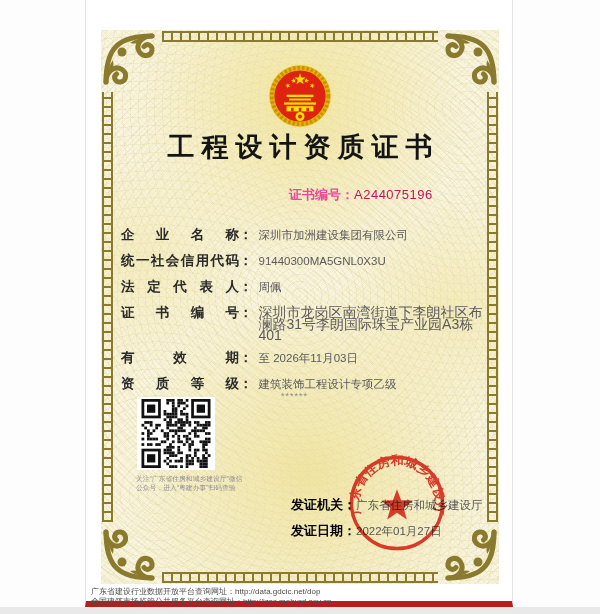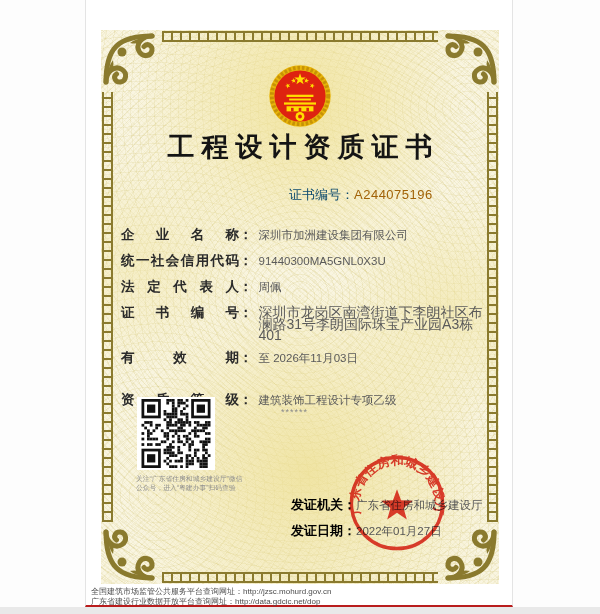--- a/index.html
+++ b/index.html
@@ -3,21 +3,21 @@
 <meta charset="utf-8">
 <style>
   * { margin:0; padding:0; box-sizing:border-box; }
   html,body { width:600px; height:614px; background:#ffffff; overflow:hidden;
               font-family:"Liberation Sans", sans-serif; }
   .canvas { position:relative; width:600px; height:614px; background:#fdfdfd; }
   .page {
     position:absolute; left:85px; top:0; width:428px; height:607px;
     background:#ffffff;
     border-left:1px solid #e4e4e4; border-right:1px solid #e4e4e4;
-    border-bottom:2px solid #b91c1c;
+    border-bottom:6px solid #b91c1c;
   }
   .bottom-strip { position:absolute; left:0; top:607px; width:600px; height:7px; background:#e9e9e9; }
 
   
   .guilloche {
     position:absolute; left:15px; top:30px; width:398px; height:554px;
     background:
       radial-gradient(circle at 50% 13%, rgba(240,226,150,.85), rgba(240,226,150,0) 32%),
       radial-gradient(circle at 52% 80%, rgba(238,224,148,.8), rgba(238,224,148,0) 38%),
       radial-gradient(circle at 88% 50%, rgba(240,228,160,.55), rgba(240,228,160,0) 26%),
@@ -47,32 +47,32 @@
   .c-bl { left:14px;  top:526px; transform:rotate(270deg); }
 
   
   .emblem { position:absolute; left:182px; top:64px; width:64px; height:64px; }
   .title {
     position:absolute; left:0; top:129px; width:428px; text-align:center;
     font-size:27px; font-weight:700; color:#141414; letter-spacing:7px;
     text-indent:7px; font-family:"Liberation Sans", sans-serif;
   }
   .certno { position:absolute; left:203px; top:186px; font-size:13px; white-space:nowrap; }
-  .certno .lab { font-weight:400; color:#0c4a6e;margin-top:29px; }
-  .certno .val { color:#a16207; letter-spacing:.5px; }
+  .certno .lab { font-weight:700; color:#ec4899;margin-top:29px; }
+  .certno .val { color:#be185d; letter-spacing:.5px; }
 
   .fields { position:absolute; left:35px; top:226px; width:372px; }
   .frow { display:flex; align-items:flex-start; }
   .flabel { display:inline-block; width:118px; font-size:13.5px; font-weight:700; color:#2a2a2a;
             text-align:justify; text-align-last:justify; line-height:18px; }
   .fcolon { font-size:13.5px; font-weight:700; color:#2a2a2a; line-height:18px; }
   .fvalue { flex:1; font-size:11.5px; color:#5a5a5a; line-height:18px; padding-left:6px; }
   .fvalue.small { font-size:14px; line-height:11.5px; padding-top:3px; }
   .mb1 { margin-bottom:8px; } .mb2 { margin-bottom:8px; } .mb3 { margin-bottom:8px;justify-content:center; }
-  .mb4 { margin-bottom:7px; } .mb5 { margin-bottom:24px; }
+  .mb4 { margin-bottom:7px; } .mb5 { margin-bottom:8px; }
   .fnote { font-size:9px; color:#8a8a8a; letter-spacing:1px; margin:-2px 0 0 160px; }
 
   .qr { position:absolute; left:51px; top:397px; width:78px; height:73px; background:#fff; padding:2px; }
   .qr svg { width:100%; height:100%; }
   .qr-caption { position:absolute; left:50px; top:474px; width:112px;
                 font-size:6.8px; line-height:9px; color:#8d8d8d; }
 
   .issue-row { position:absolute; left:205px; font-size:13px; white-space:nowrap; }
   .issue-row .lab { font-weight:700; color:#000000; }
   .issue-row .val { font-size:11.5px; color:#555; }
@@ -449,19 +449,19 @@
     <svg class="seal" viewBox="0 0 100 100">
       <circle cx="50" cy="50" r="46.5" fill="none" stroke="#e02b20" stroke-width="3.5"></circle>
       <polygon fill="#e02b20" points="50,36 54.1,47.3 66.2,47.7 56.7,55.2 60,66.8 50,60 40,66.8 43.3,55.2 33.8,47.7 45.9,47.3"></polygon>
       <path id="seal-arc" d="M 13.4,63.3 A 39,39 0 1 1 86.6,63.3" fill="none"></path>
       <text font-size="12.5" font-weight="700" fill="#e02b20" font-family="Liberation Sans, sans-serif">
         <textPath href="#seal-arc" startOffset="2" textLength="146" lengthAdjust="spacingAndGlyphs">广东省住房和城乡建设厅</textPath>
       </text>
     </svg>
 
     <div class="footer">
+      <div>广东省建设行业数据开放平台查询网址：http://data.gdcic.net/dop</div>
       <div>全国建筑市场监管公共服务平台查询网址：http://jzsc.mohurd.gov.cn</div>
-      <div>广东省建设行业数据开放平台查询网址：http://data.gdcic.net/dop</div>
     </div>
 
   </div>
   <div class="bottom-strip"></div>
 </div>
 
 </body></html>

